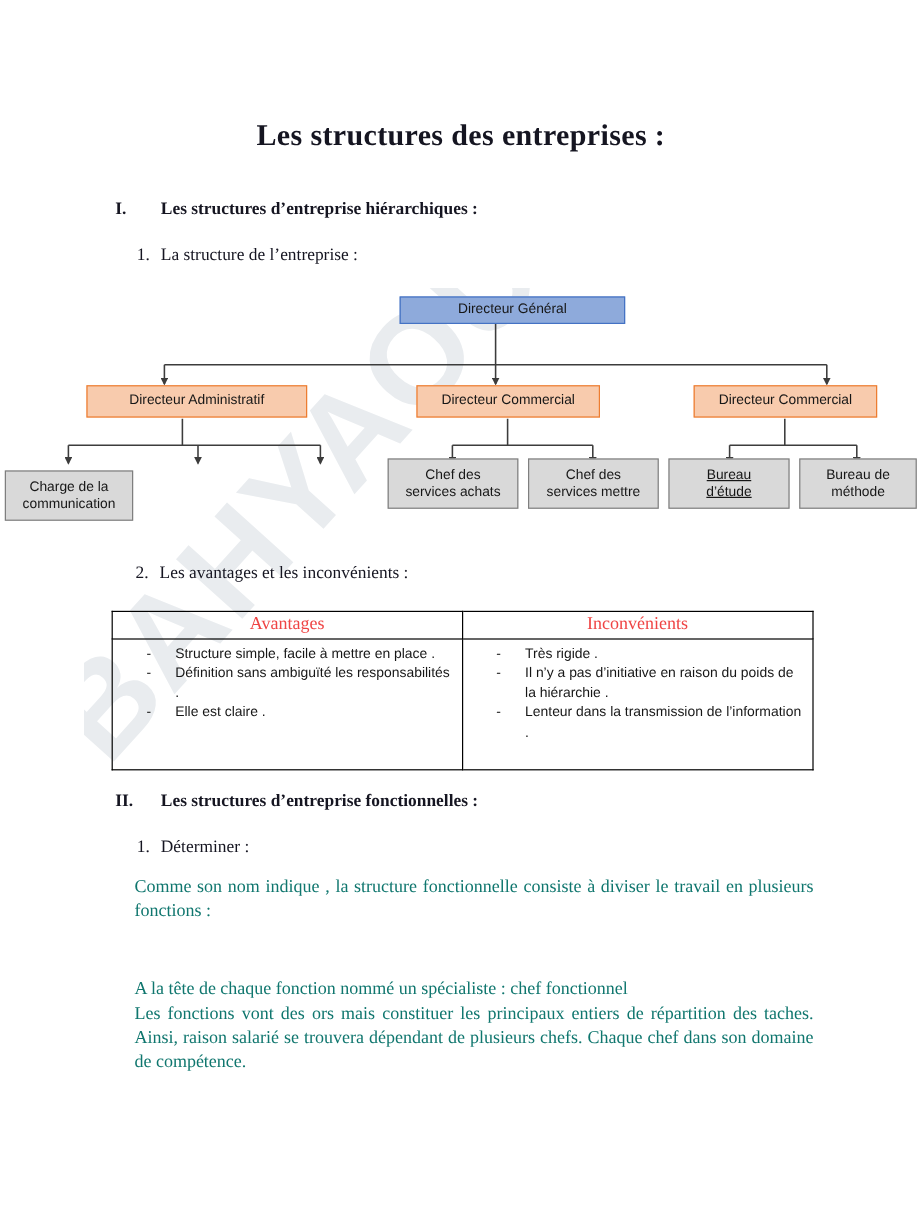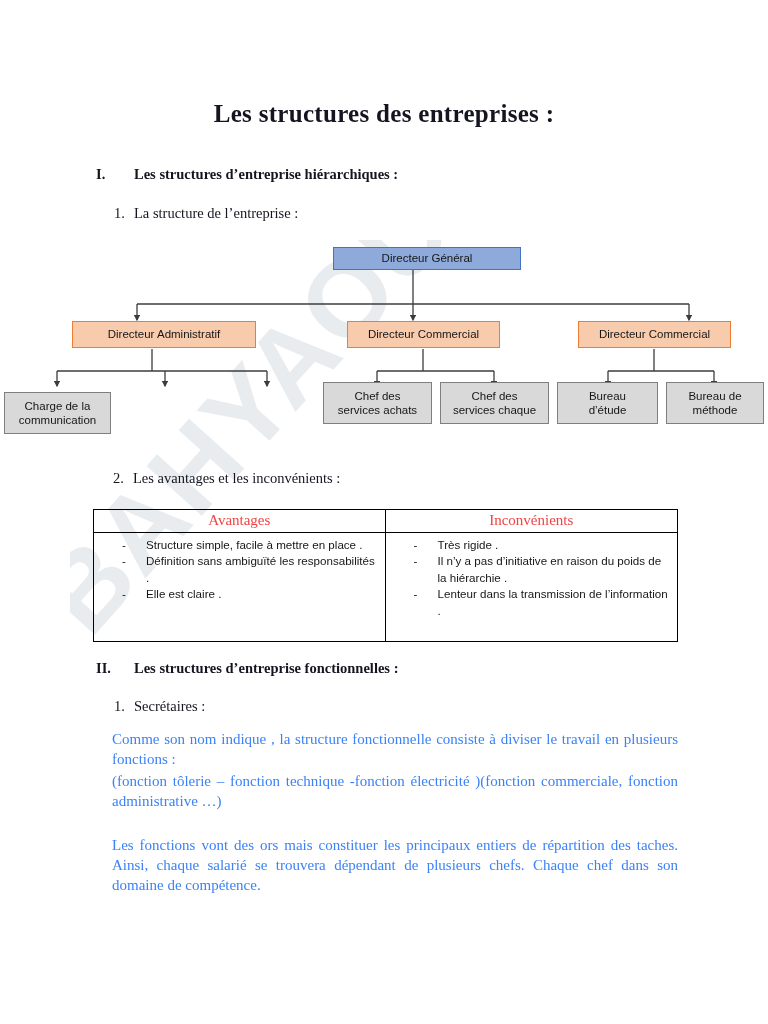--- a/index.html
+++ b/index.html
@@ -177,21 +177,21 @@
   }
 
   
   .para {
     position: absolute;
     left: 112px;
     width: 566px;
     font-family: "Liberation Serif", serif;
     font-size: 15px;
     line-height: 1.33;
-    color: #3b82f6;
+    color: #0f766e;
     text-align: justify;
     z-index: 3;
   }
   .para.nojust {
     text-align: left;
   }
 </style>
 </head>
 <body>
 
@@ -269,24 +269,24 @@
     </div>
     <div class="node gray" style="left:323px; top:146px; width:109px; height:42px;">
       <span>
         <span>Chef des</span><br>
         <span>services achats</span>
       </span>
     </div>
     <div class="node gray" style="left:440px; top:146px; width:109px; height:42px;">
       <span>
         <span>Chef des</span><br>
-        <span>services chaque</span>
-      </span>
-    </div>
-    <div class="node gray" style="left:557px; top:146px; width:101px; height:42px;">
+        <span>services mettre</span>
+      </span>
+    </div>
+    <div class="node gray" style="left:557px; top:146px; width:101px; height:42px;text-decoration:underline;">
       <span>
         <span>Bureau</span><br>
         <span>d’étude</span>
       </span>
     </div>
     <div class="node gray" style="left:666px; top:146px; width:98px; height:42px;">
       <span>
         <span>Bureau de</span><br>
         <span>méthode</span>
       </span>
@@ -322,20 +322,20 @@
         </td>
       </tr>
     </tbody>
   </table>
 
   <div class="h-roman" style="left:96px; top:660px;">
     <span class="num">II.</span><span>Les structures d’entreprise fonctionnelles :</span>
   </div>
 
   <div class="h-sub" style="left:114px; top:698px;">
-    <span class="num">1.</span><span>Secrétaires :</span>
+    <span class="num">1.</span><span>Déterminer :</span>
   </div>
 
   <div class="para" style="top:730px;">Comme son nom indique , la structure fonctionnelle consiste à diviser le travail en plusieurs fonctions :</div>
-  <div class="para" style="top:772px;">(fonction tôlerie – fonction technique -fonction électricité )(fonction commerciale, fonction administrative …)</div>
-  <div class="para" style="top:836px;">Les fonctions vont des ors mais constituer les principaux entiers de répartition des taches. Ainsi, chaque salarié se trouvera dépendant de plusieurs chefs. Chaque chef dans son domaine de compétence.</div>
+  <div class="para nojust" style="top:815px;">A la tête de chaque fonction nommé un spécialiste : chef fonctionnel</div>
+  <div class="para" style="top:836px;">Les fonctions vont des ors mais constituer les principaux entiers de répartition des taches. Ainsi, raison salarié se trouvera dépendant de plusieurs chefs. Chaque chef dans son domaine de compétence.</div>
 
 </div>
 
 </body></html>

